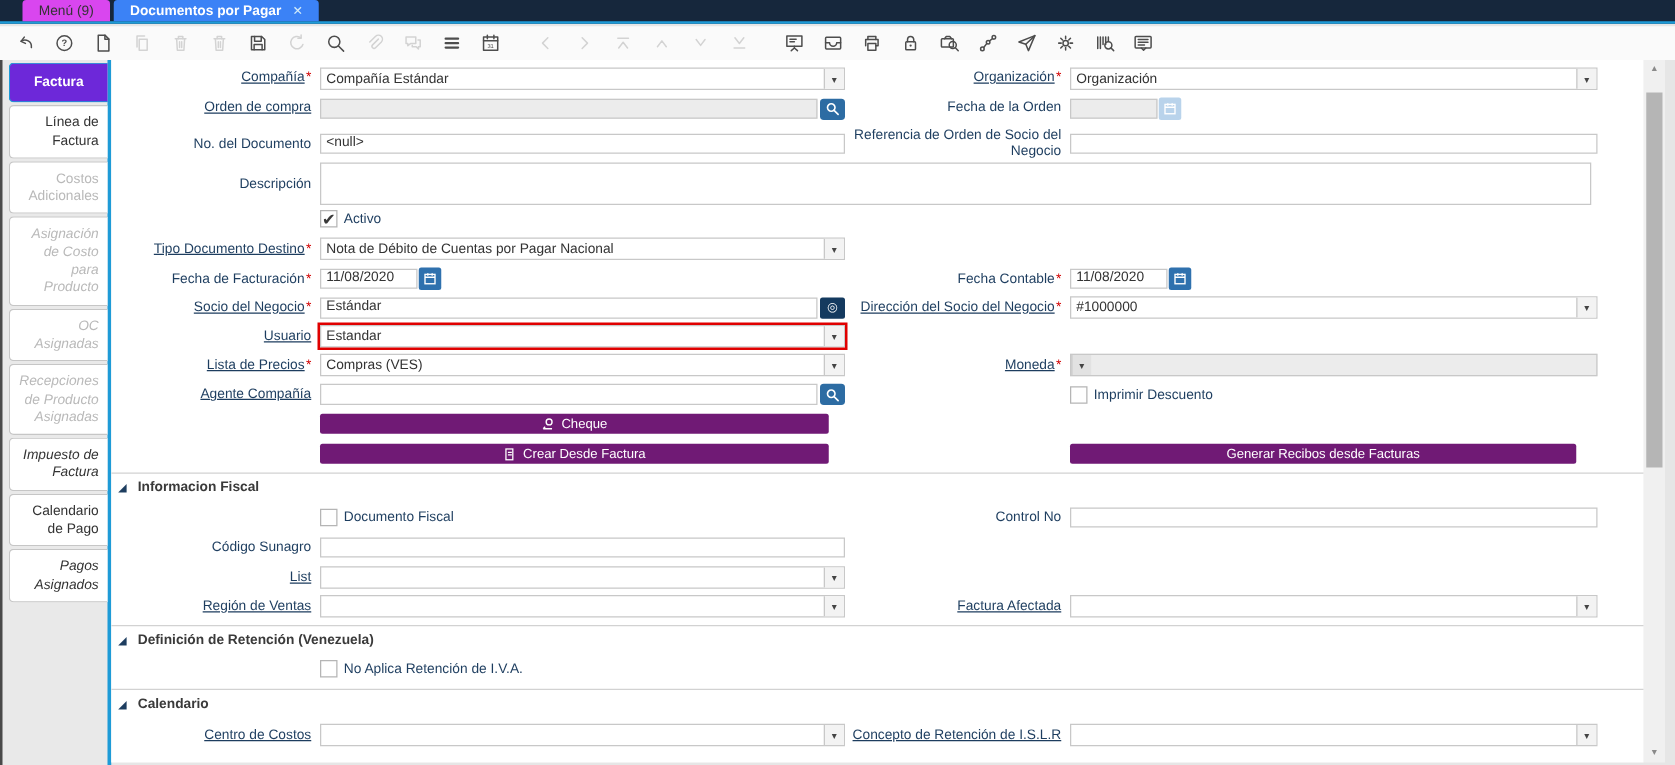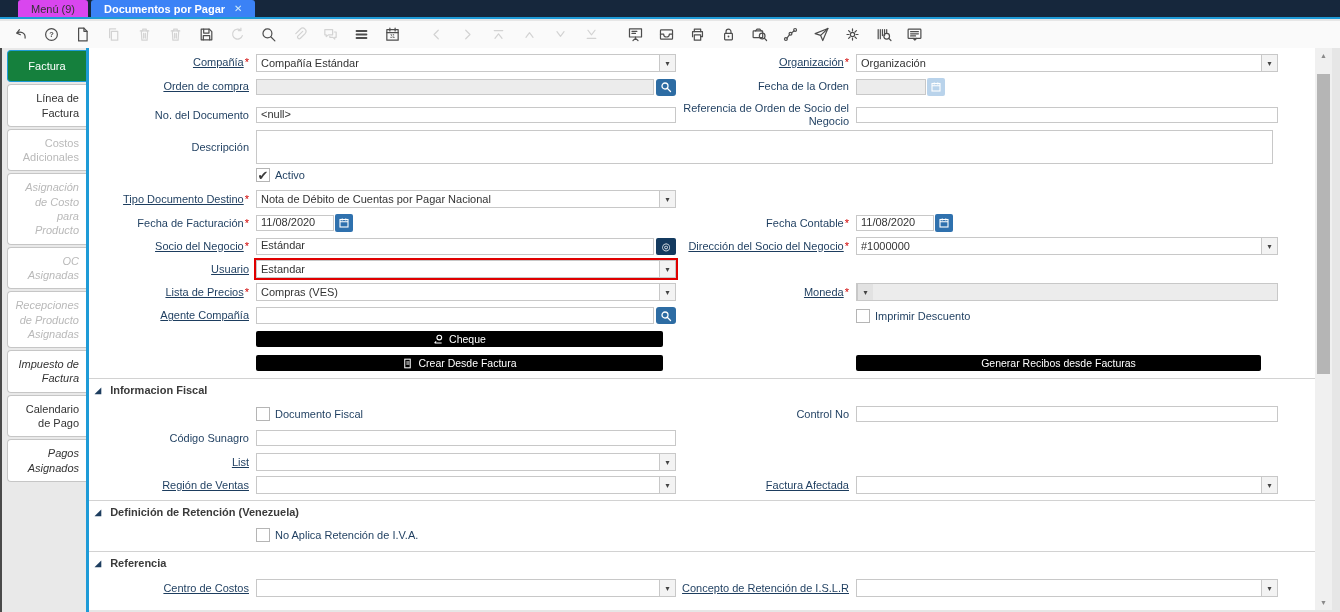--- a/index.html
+++ b/index.html
@@ -31,21 +31,21 @@
   .sidebar {
     position:absolute; top:48px; left:0; width:89px; bottom:0;
     background:#e9e9e9; border-left:2px solid #4a4a4a; border-right:3px solid #1e9bd7;
     box-sizing:border-box; padding-top:2px;
   }
   .stab {
     margin:0 0 2px 5px; background:#fff; border:1px solid #c6c6c6; border-right:none;
     border-radius:4px 0 0 4px; padding:6px 7px 6px 5px; font-size:11px; color:#333;
     text-align:right; line-height:1.3; word-wrap:break-word;
   }
-  .stab.active { background:#15803d; border-color:#1e9bd7; color:#fff; font-weight:normal;
+  .stab.active { background:#6d28d9; border-color:#1e9bd7; color:#fff; font-weight:bold;
                  text-align:center; padding:8px 5px; }
   .stab.disabled { color:#b9b9b9; }
   .stab.italic { font-style:italic; }
   
   .main {
     position:absolute; top:48px; left:89px; right:25px; bottom:2px; background:#fff;
     padding-top:6px; box-sizing:border-box; overflow:hidden; font-size:11px; color:#1d3d5f;
   }
   .row { display:flex; align-items:center; margin-bottom:6px; }
   .lab { box-sizing:border-box; text-align:right; padding-right:7px; color:#1d3d5f; line-height:1.2; }
@@ -72,21 +72,21 @@
              display:flex; align-items:center; justify-content:center; color:#fff; flex:0 0 18px; }
   .datebtn.dis { background:#b9d3eb; }
   .sqbtn { width:20px; height:17px; background:#2d6ca3; border-radius:3px; margin-left:2px;
            display:flex; align-items:center; justify-content:center; color:#fff; flex:0 0 20px; }
   .sqbtn.navy { background:#143a5f; border-radius:2px; font-size:10px; }
   .cb { width:14px; height:14px; border:1px solid #b5b5b5; background:#fff; box-sizing:border-box;
         display:flex; align-items:center; justify-content:center; font-size:13px; color:#3a3a3a;
         flex:0 0 14px; }
   .cblab { margin-left:5px; color:#1d3d5f; }
   .bigbox { height:34px; border:1px solid #c8c8c8; background:#fff; flex:1; box-sizing:border-box; }
-  .abtn { height:16px; background:#000000; color:#fff; border-radius:2px; display:flex;
+  .abtn { height:16px; background:#701a75; color:#fff; border-radius:2px; display:flex;
           align-items:center; justify-content:center; gap:5px; font-size:10.5px; box-sizing:border-box; }
   .divider { border-top:1px solid #d2d2d2; margin:4px 0 5px 0; }
   .sechead { display:flex; align-items:center; gap:9px; margin:0 0 10px 6px; color:#3a3a3a;
              font-weight:bold; }
   .tri { color:#1d3d5f; font-size:8px; }
   
   .vscroll { position:absolute; top:48px; right:8px; width:17px; bottom:2px; background:#f0f0f0; }
   .sarr { position:absolute; left:0; right:0; height:13px; text-align:center; font-size:7px;
           color:#8a8a8a; line-height:13px; }
   .sarr.up { top:1px; } .sarr.down { bottom:1px; }
@@ -576,21 +576,21 @@
     <div class="lab c1"></div>
     <div class="fldc1">
       <div class="cb"></div>
       <span class="cblab">No Aplica Retención de I.V.A.</span>
     </div>
   </div>
 
   <div class="divider"></div>
   <div class="sechead">
     <span class="tri">◢</span>
-    <span>Referencia</span>
+    <span>Calendario</span>
   </div>
 
   <div class="row">
     <div class="lab c1"><span class="lnk">Centro de Costos</span></div>
     <div class="fldc1">
       <div class="combo">
         <span class="val"></span>
         <span class="dd">▾</span>
       </div>
     </div>

